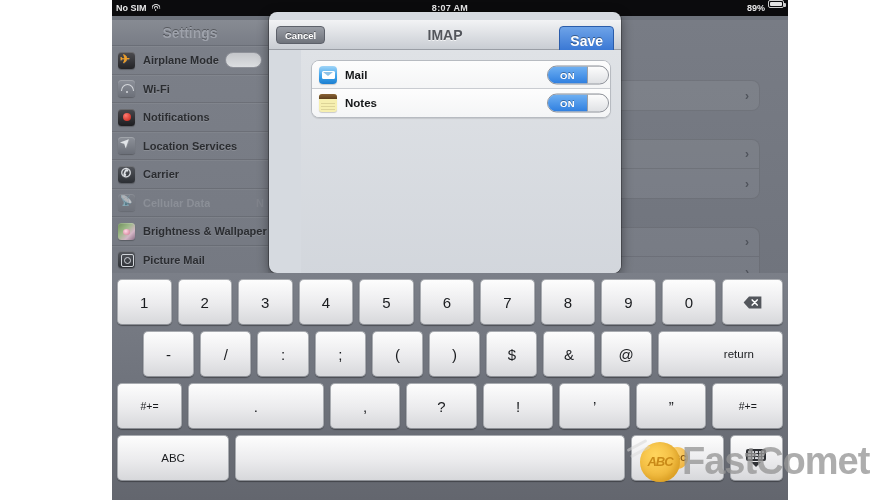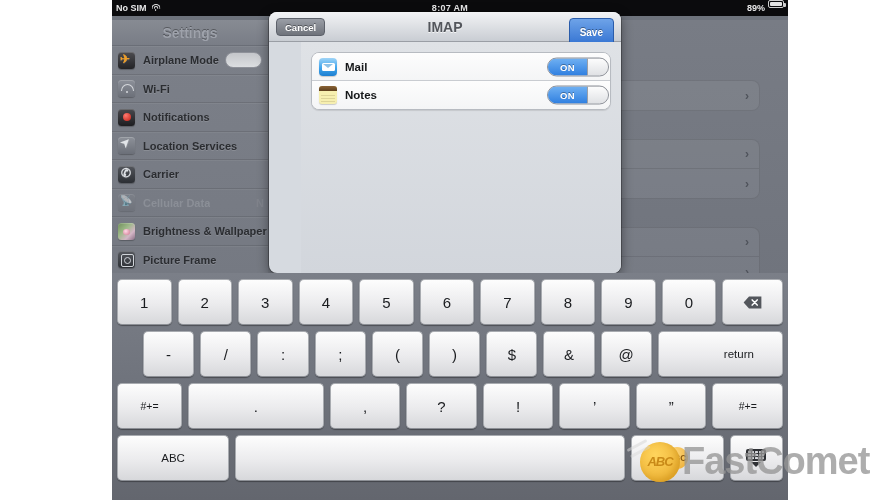--- a/index.html
+++ b/index.html
@@ -106,34 +106,35 @@
   
   #modal {
     position:absolute; left:157px; top:12px; width:352px; height:261px;
     background:#d6dae0; border-radius:8px; overflow:hidden;
     box-shadow:0 3px 12px rgba(0,0,0,.45), 0 0 0 1px rgba(0,0,0,.25);
   }
   #modal-bar {
     height:30px; position:relative;
     background:linear-gradient(to bottom,#f2f3f5,#c9cdd3);
     border-bottom:1px solid #9a9ea5;
+    margin-top:8px;
   }
   #modal-title {
     line-height:30px; text-align:center; font-size:14px; font-weight:bold; color:#53565c;
     text-shadow:0 1px 0 rgba(255,255,255,.75);
   }
   #cancel-btn {
     position:absolute; left:7px; top:6px; height:18px; padding:0 8px; line-height:18px;
     font-size:9.5px; font-weight:bold; color:#ffffff; text-shadow:0 -1px 0 rgba(0,0,0,.45);
     background:linear-gradient(to bottom,#9a9ea6,#6f737b); border:1px solid #5d616a;
     border-radius:4px; cursor:pointer;
   }
   #save-btn {
     position:absolute; right:7px; top:6px; height:30px; padding:0 10px; line-height:18px;
-    font-size:10px; font-weight:bold; color:#ffffff; text-shadow:0 -1px 0 rgba(0,0,0,.4);
+    font-size:14px; font-weight:bold; color:#ffffff; text-shadow:0 -1px 0 rgba(0,0,0,.4);
     background:linear-gradient(to bottom,#6ea3e8,#2f6fd0); border:1px solid #2a5caa;
     border-radius:4px; cursor:pointer;
   }
   #modal-body { position:relative; height:231px; background:linear-gradient(to bottom,#dfe2e6,#d2d6dc); padding:10px;margin-left:32px; }
   #toggle-group {
     background:#fafafa; border:1px solid #b7bbc1; border-radius:8px; overflow:hidden;
     box-shadow:0 1px 1px rgba(0,0,0,.10);
   }
   .m-row { height:28px; display:flex; align-items:center; padding:0 7px; position:relative;
     border-bottom:1px solid #c9ccd1; background:linear-gradient(to bottom,#fdfdfd,#f4f5f6); }
@@ -288,21 +289,21 @@
           <span class="val">N</span>
         </div>
 
         <div class="s-item">
           <span class="ic ic-bright"></span>
           <span class="lbl">Brightness &amp; Wallpaper</span>
         </div>
 
         <div class="s-item">
           <span class="ic ic-frame"></span>
-          <span class="lbl">Picture Frame</span>
+          <span class="lbl">Picture Mail</span>
         </div>
       </div>
 
       <div id="detail">
         <div class="d-group" style="top:60px">
           <div class="d-row">
             <span class="chev">›</span>
           </div>
         </div>
         <div class="d-group" style="top:119px">

